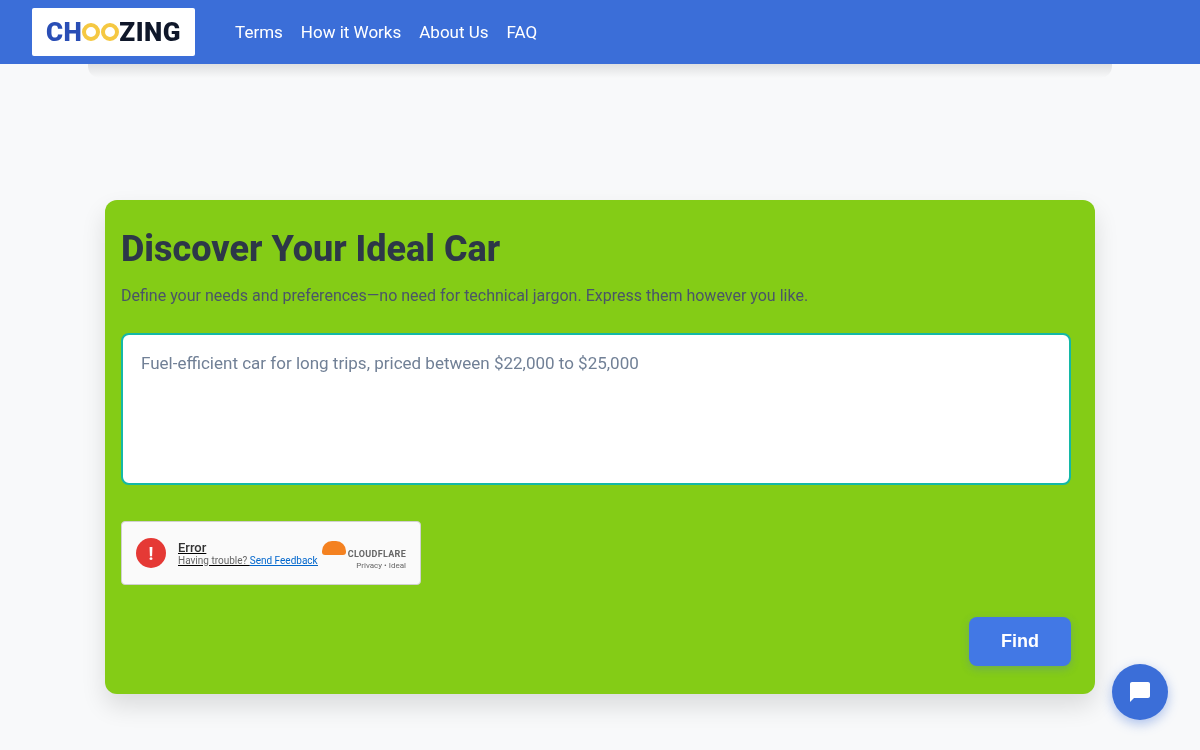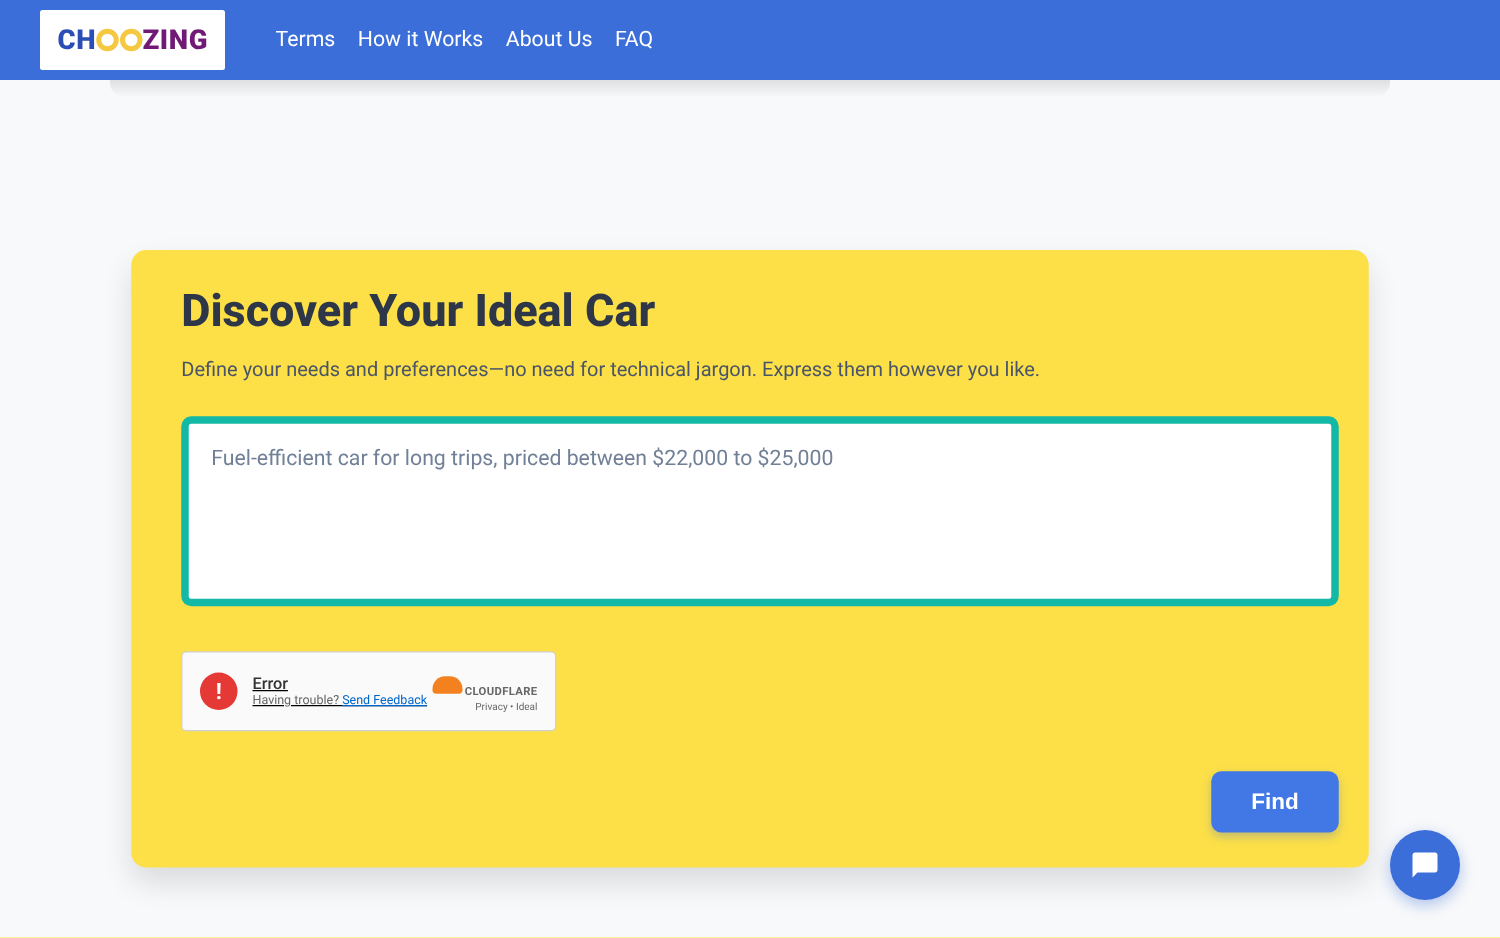--- a/index.html
+++ b/index.html
@@ -26,41 +26,41 @@
     .logo {
       background-color: #ffffff;
       padding: 10px 14px;
       border-radius: 2px;
       display: flex;
       align-items: center;
       height: 48px;
     }
     .logo-text {
       font-weight: 900;
-      font-size: 22px;
+      font-size: 26px;
       letter-spacing: 0.5px;
       display: flex;
       align-items: center;
     }
     .logo-ch {
       color: #2a4eb5;
     }
     .logo-oo {
       display: inline-flex;
       gap: 1px;
     }
     .logo-o {
       width: 18px;
       height: 18px;
       border: 4px solid #f5c842;
       border-radius: 50%;
       display: inline-block;
     }
     .logo-zing {
-      color: #701a75;
+      color: #0f172a;
       text-align: right;
     }
     .nav-links {
       display: flex;
       gap: 18px;
     }
     .nav-link {
       color: #ffffff;
       font-size: 17px;
       text-decoration: none;
@@ -73,40 +73,40 @@
       right: 88px;
       height: 14px;
       background: linear-gradient(to bottom, rgba(0,0,0,0.1), transparent);
       border-radius: 0 0 12px 12px;
     }
     .main-card {
       position: absolute;
       top: 200px;
       left: 105px;
       right: 105px;
-      background-color: #fde047;
+      background-color: #84cc16;
       border-radius: 12px;
-      padding: 28px 24px 28px 40px;
+      padding: 28px 24px 28px 16px;
       box-shadow: 0 12px 24px rgba(0,0,0,0.12);
     }
     .card-title {
       font-size: 36px;
       font-weight: 800;
       color: #2d3748;
       margin-bottom: 16px;
     }
     .card-subtitle {
       font-size: 16px;
       color: #4a5568;
       margin-bottom: 28px;
     }
     .search-textarea {
       width: 100%;
       height: 152px;
-      border: 6px solid #14b8a6;
+      border: 2px solid #14b8a6;
       border-radius: 8px;
       padding: 18px;
       font-size: 17px;
       color: #4a5568;
       font-family: inherit;
       resize: none;
       outline: none;
     }
     .search-textarea::placeholder {
       color: #718096;

